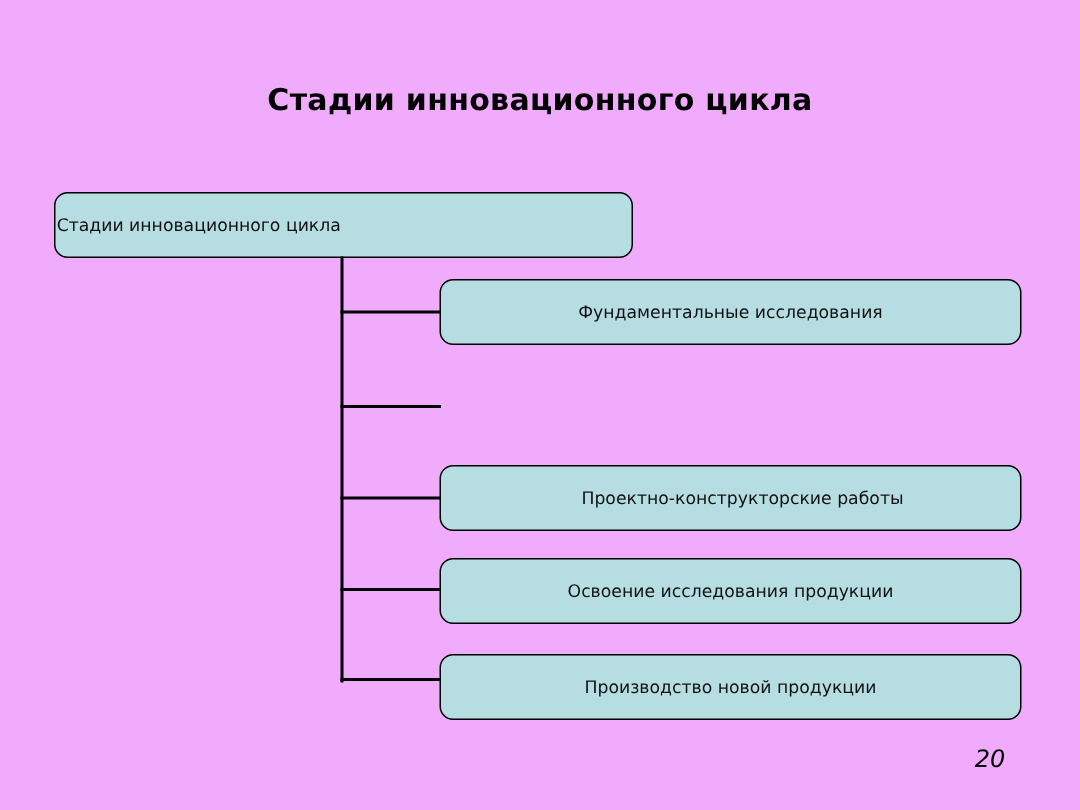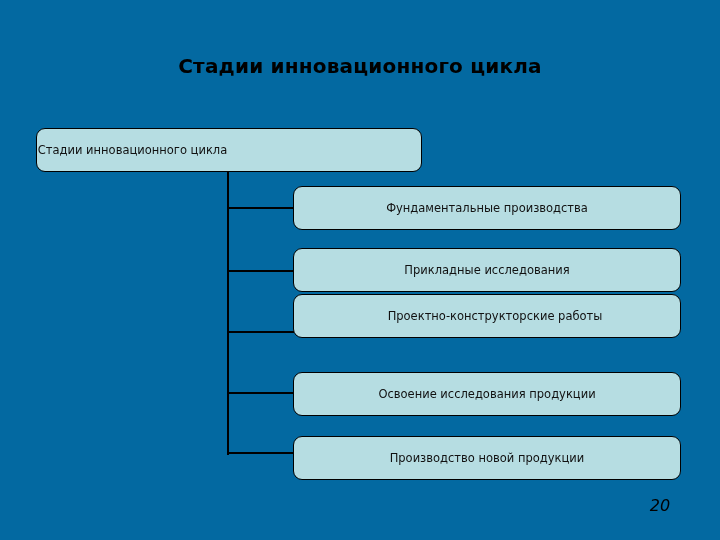--- a/index.html
+++ b/index.html
@@ -8,21 +8,21 @@
     padding: 0;
     background: #ffffff;
   }
   body {
     font-family: "DejaVu Sans", sans-serif;
   }
   #slide {
     position: relative;
     width: 720px;
     height: 540px;
-    background: #0369a1;
+    background: #f0abfc;
     overflow: hidden;
   }
 
   
   #slide-title {
     position: absolute;
     left: 0px;
     top: 54px;
     width: 720px;
     text-align: center;
@@ -82,21 +82,21 @@
     transform: translateX(-96px);
   }
 
   .child-node {
     left: 293px;
     width: 388px;
     height: 44px;
   }
   #node-c0 { top: 186px; }
   #node-c1 { top: 248px; }
-  #node-c2 { top: 294px; padding-left: 16px; }
+  #node-c2 { top: 310px; padding-left: 16px; }
   #node-c3 { top: 372px; }
   #node-c4 { top: 436px; }
 
   
   .conn {
     position: absolute;
     background: #000000;
   }
   .conn-v {
     width: 2.4px;
@@ -147,26 +147,23 @@
 
     <div class="conn conn-v" id="trunk"></div>
 
     <div class="conn conn-h branch" id="branch-0"></div>
     <div class="conn conn-h branch" id="branch-1"></div>
     <div class="conn conn-h branch" id="branch-2"></div>
     <div class="conn conn-h branch" id="branch-3"></div>
     <div class="conn conn-h branch" id="branch-4"></div>
 
     <div class="node child-node" id="node-c0">
-      <span class="node-label">Фундаментальные производства</span>
+      <span class="node-label">Фундаментальные исследования</span>
     </div>
 
-    <div class="node child-node" id="node-c1">
-      <span class="node-label">Прикладные исследования</span>
-    </div>
 
     <div class="node child-node" id="node-c2">
       <span class="node-label">Проектно-конструкторские работы</span>
     </div>
 
     <div class="node child-node" id="node-c3">
       <span class="node-label">Освоение исследования продукции</span>
     </div>
 
     <div class="node child-node" id="node-c4">

